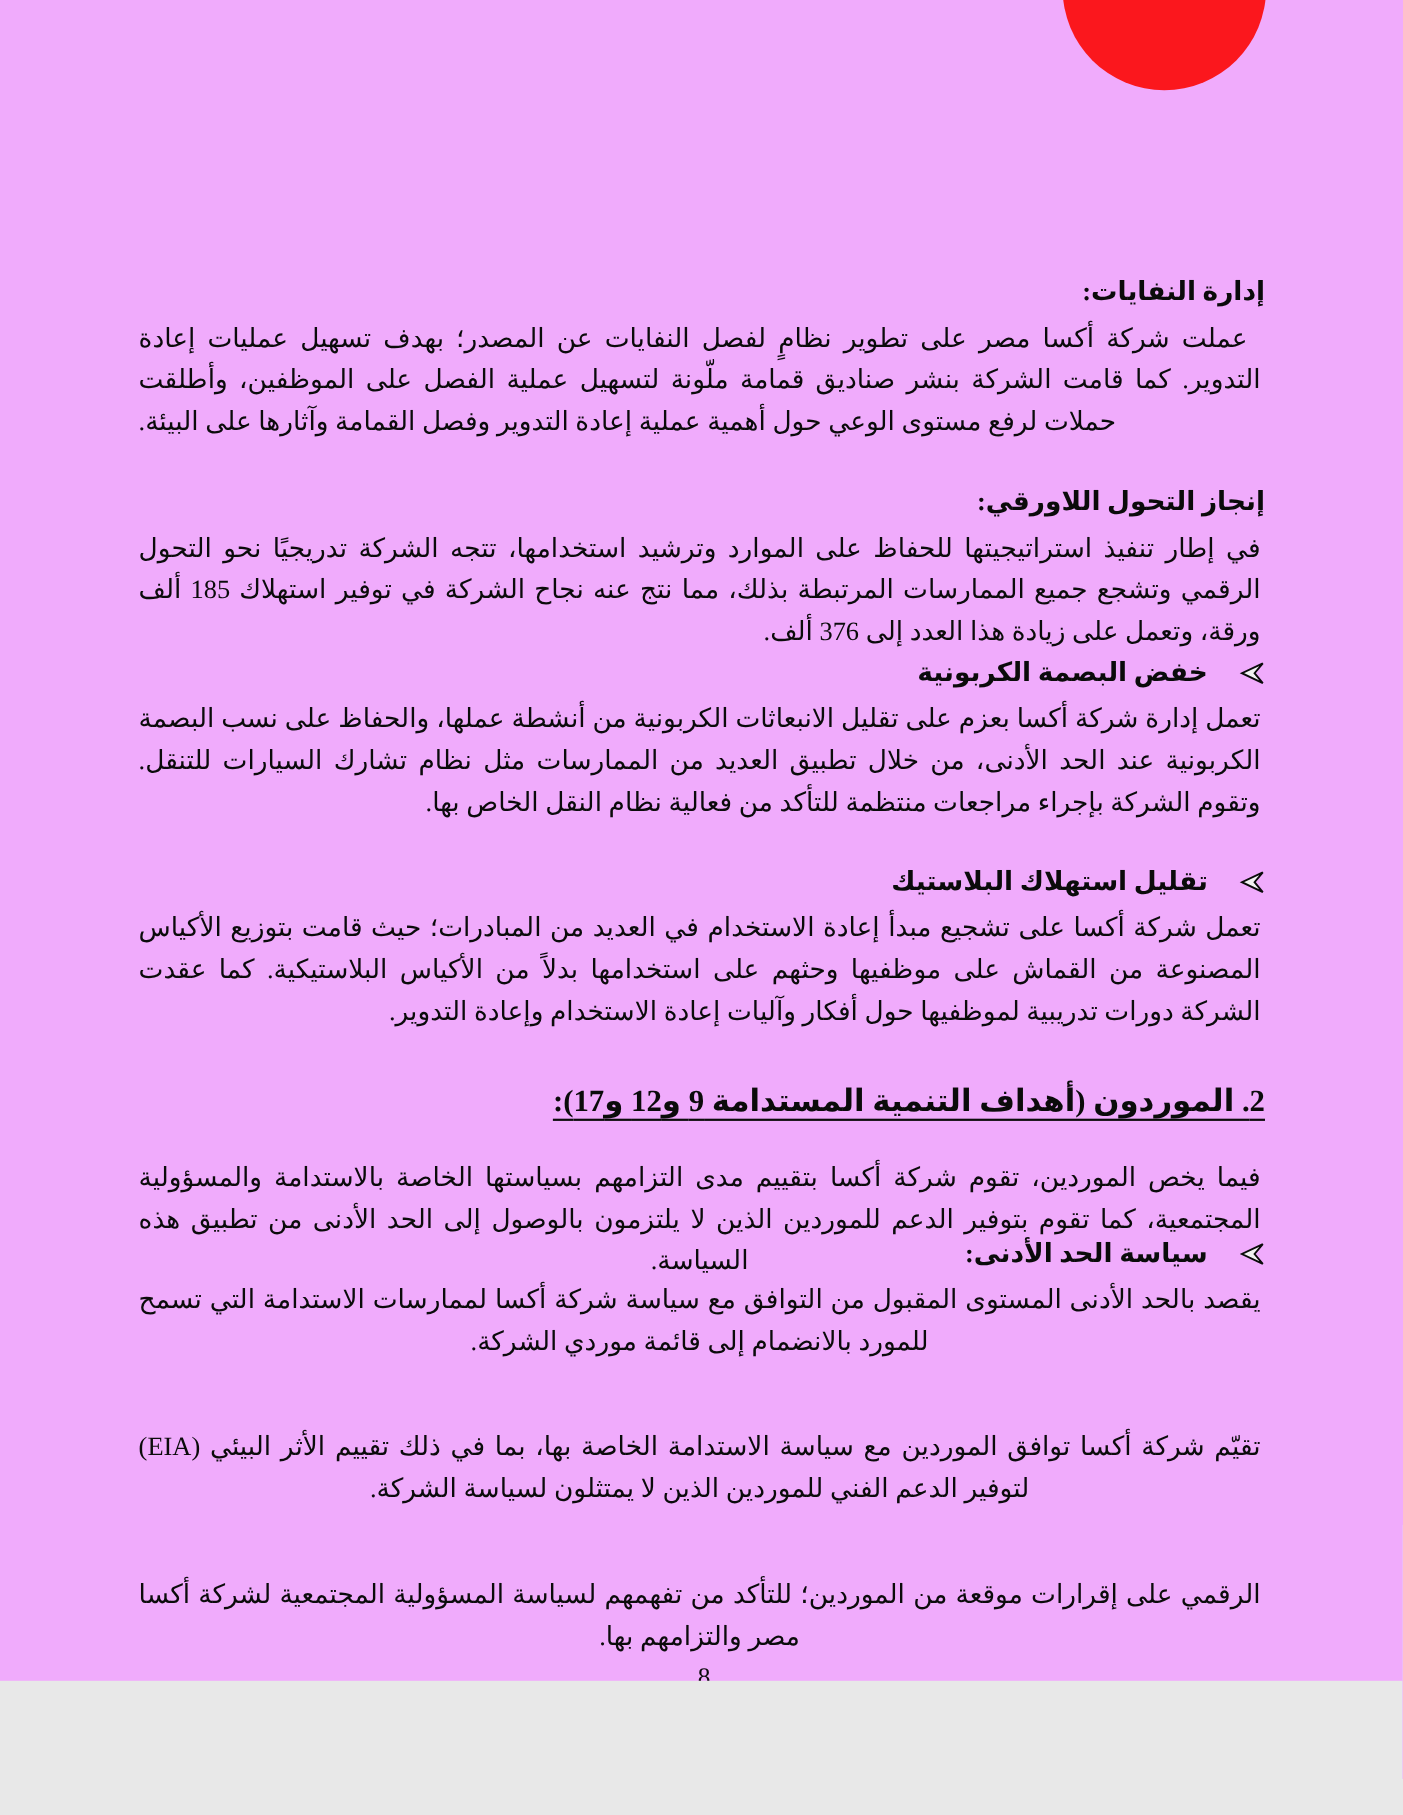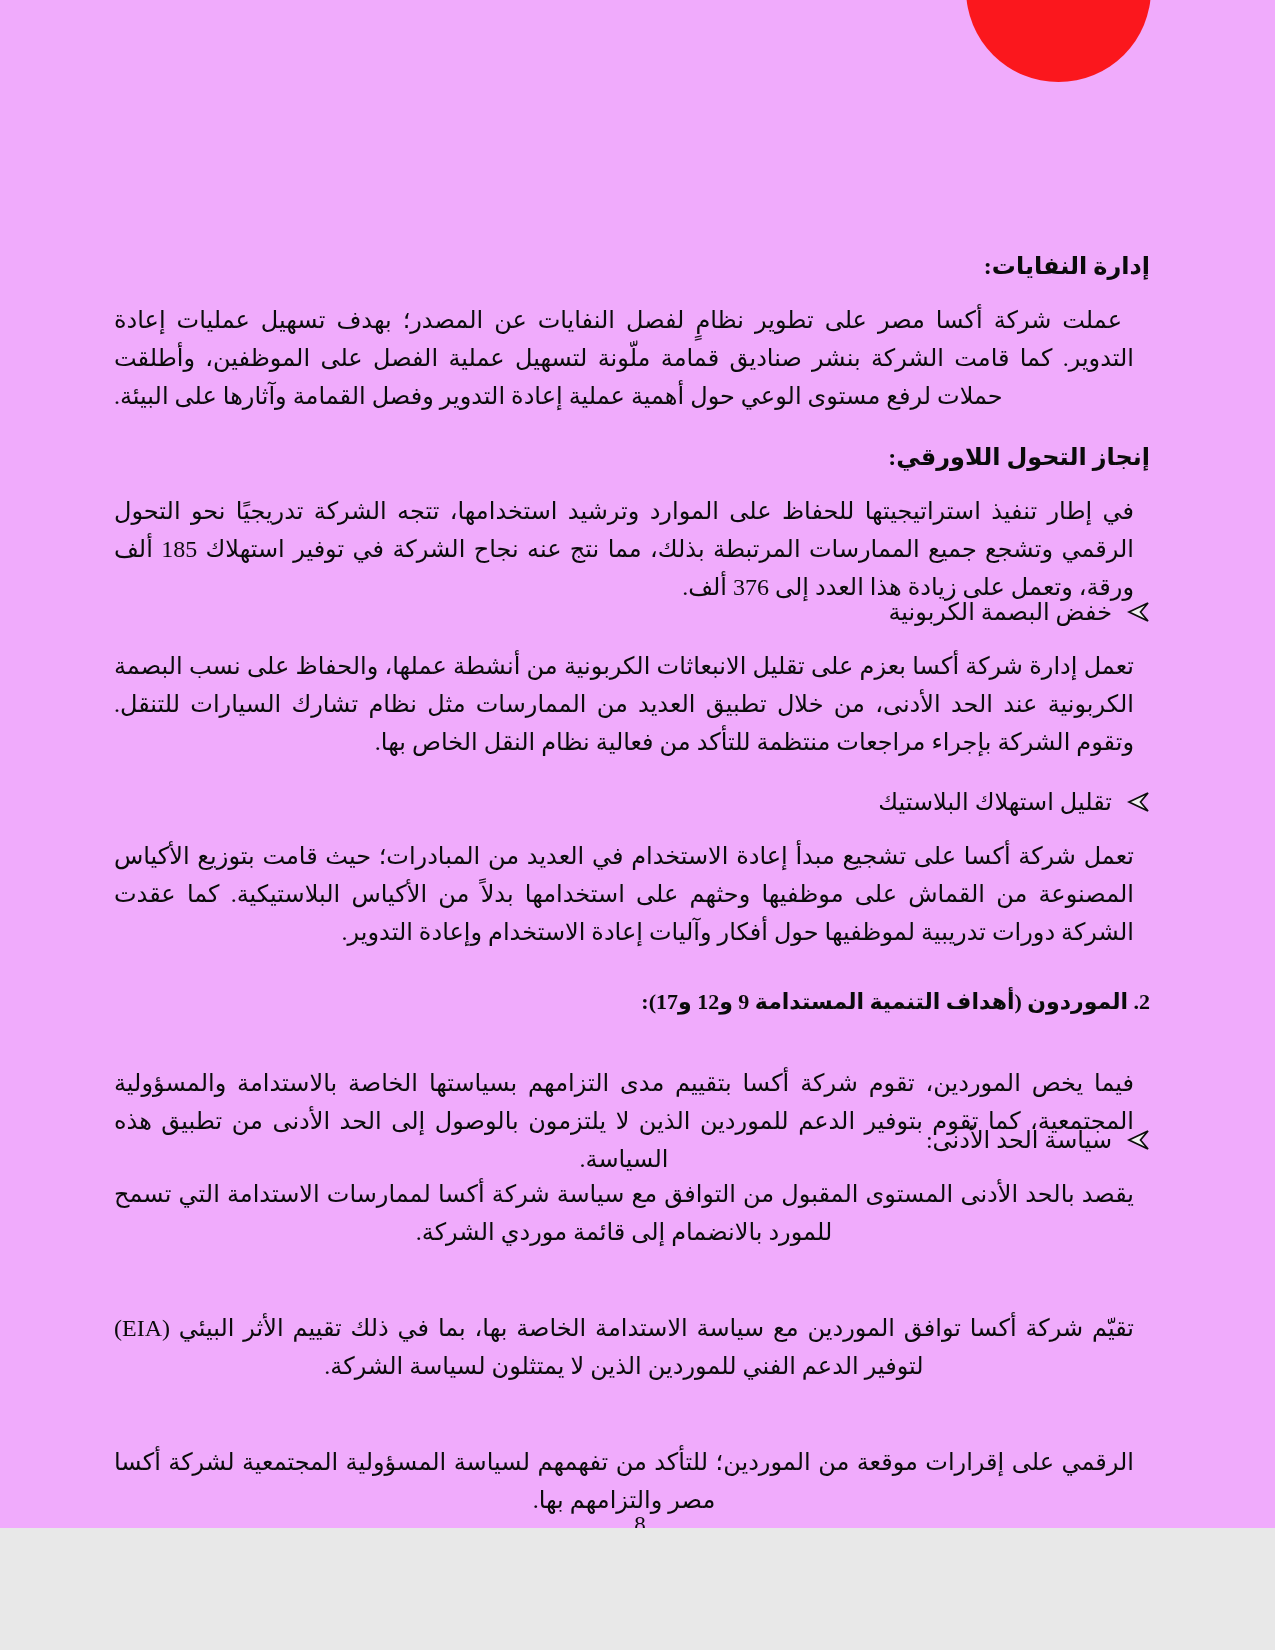--- a/index.html
+++ b/index.html
@@ -32,41 +32,42 @@
     width:1020px;
     font-size:24px;
     line-height:38px;
   }
   .h{
     font-weight:bold;
     margin:0;
     font-size:24px;
   }
   .h-underline{
-    font-size:22px;
+    font-size:28px;
+    text-decoration:underline;
     text-underline-offset:7px;
     text-decoration-thickness:2px;
   }
   .bh{
     display:flex;
     align-items:flex-start;
-    gap:14px;
-    font-weight:normal;
+    gap:28px;
+    font-weight:bold;
     text-align:center;
   }
   .bullet{
     flex:0 0 auto;
     display:inline-block;
     width:24px;
     height:24px;
     margin-top:7px;
   }
   .bullet svg{display:block;width:24px;height:24px;}
   .para{
-    margin:16px;
+    margin:4px;
     text-align:justify;
     text-justify:inter-word;
   }
   .last-left{text-align-last:left;}
   .last-right{text-align-last:right;}
   .last-center{text-align-last:center;}
   .indent{text-indent:12px;}
   .footer{
     position:absolute;
     top:1512px;

